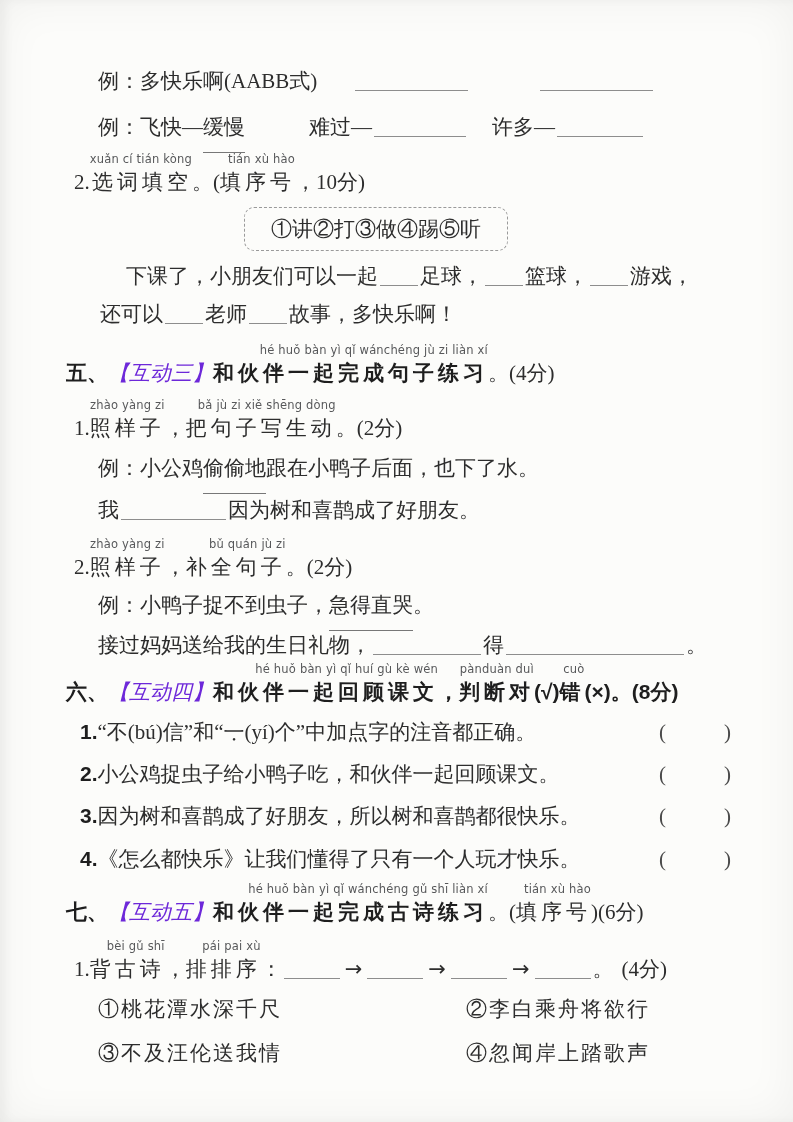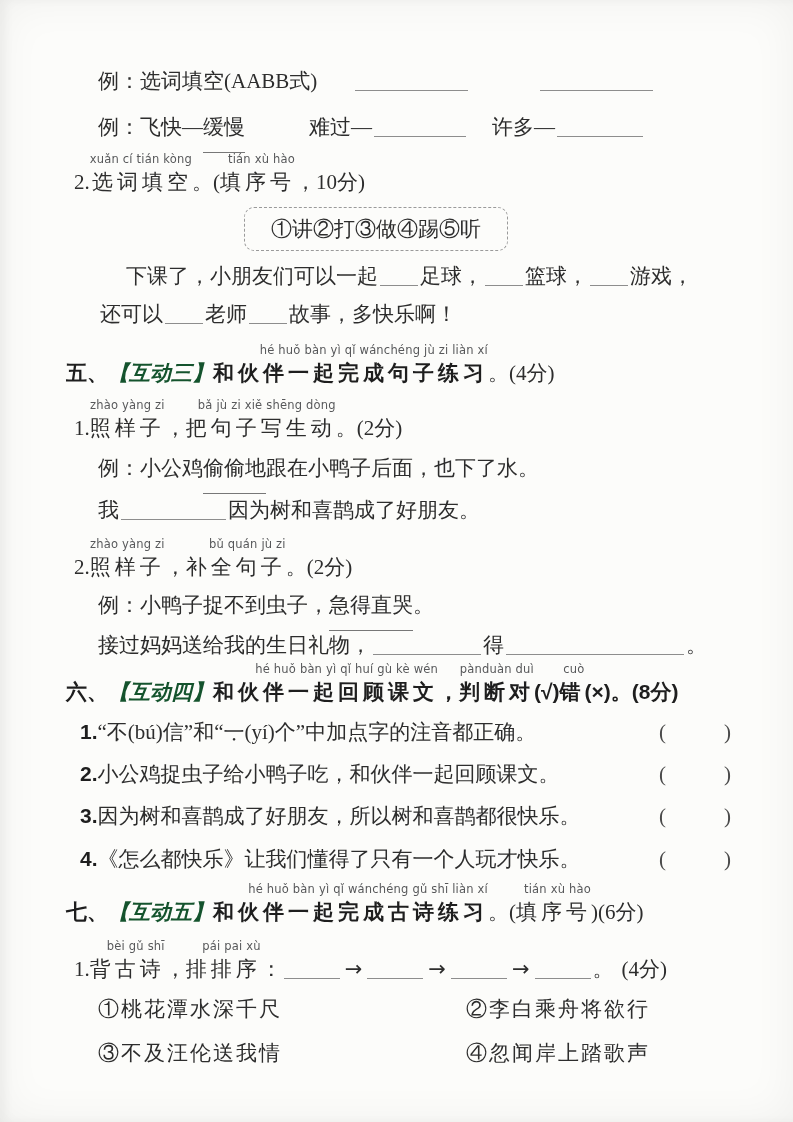--- a/index.html
+++ b/index.html
@@ -17,21 +17,21 @@
   .row{font-size:21px;line-height:30px;white-space:nowrap;}
   
   .seg{display:inline-block;text-align:right;vertical-align:baseline;}
   .seg .py{display:block;height:15px;line-height:15px;
            font-family:"DejaVu Sans","Liberation Sans",sans-serif;
            font-size:11.5px;color:#57585a;white-space:nowrap;letter-spacing:0.2px;}
   .seg .zh{display:block;line-height:30px;white-space:nowrap;}
   .wp .zh{letter-spacing:4px;}
   
   .h .zh{font-family:"Liberation Sans","DejaVu Sans",sans-serif;font-weight:700;color:#1e1e1e;}
-  .h .tag{font-family:"Liberation Serif","DejaVu Serif",serif;font-weight:700;font-style:italic;color:#14532d;}
+  .h .tag{font-family:"Liberation Serif","DejaVu Serif",serif;font-weight:400;font-style:italic;color:#6d28d9;}
   .h .pt{font-family:"Liberation Serif","DejaVu Serif",serif;font-weight:400;color:#2d2d2d;}
   .num{font-family:"Liberation Sans","DejaVu Sans",sans-serif;font-weight:700;color:#1e1e1e;}
   .sq .zh{font-family:"Liberation Serif","DejaVu Serif",serif;font-weight:400;color:#2d2d2d;}
   
   .bl{display:inline-block;height:3px;border-bottom:1.6px solid #8d8d8d;
       vertical-align:baseline;margin:0 2px -3px 2px;}
   .ua{border-bottom:1.6px solid #777;padding-bottom:13px;}
   .du{position:relative;display:inline-block;}
   .du::after{content:"●";position:absolute;left:50%;transform:translateX(-50%);
              bottom:-7px;font-size:6px;color:#2d2d2d;}
@@ -56,21 +56,21 @@
   .para1{margin-left:28px;text-indent:36px;}
   .para2{margin-left:38px;}
 </style>
 </head>
 <body>
 
 <div class="page">
  <div class="content">
 
   <div class="row ind-ex">
-    <span>例：选词填空(AABB式)</span><span class="bl" style="width:113px;margin-left:38px;"></span><span class="bl" style="width:113px;margin-left:70px;"></span>
+    <span>例：多快乐啊(AABB式)</span><span class="bl" style="width:113px;margin-left:38px;"></span><span class="bl" style="width:113px;margin-left:70px;"></span>
   </div>
 
   <div class="row ind-ex mt16">
     <span>例：飞快—</span><span class="ua">缓慢</span><span style="margin-left:64px;">难过—</span><span class="bl" style="width:92px;"></span><span style="margin-left:24px;">许多—</span><span class="bl" style="width:86px;"></span>
   </div>
 
   <div class="row sq ind-sq mt10">
     <span class="seg"><span class="py"></span><span class="zh num">2.</span></span><span class="seg wp"><span class="py">xuǎn cí tián kòng</span><span class="zh">选词填空</span></span><span class="seg"><span class="py"></span><span class="zh">。(</span></span><span class="seg wp"><span class="py">tián xù hào</span><span class="zh">填序号</span></span><span class="seg"><span class="py"></span><span class="zh">，10分)</span></span>
   </div>
 

